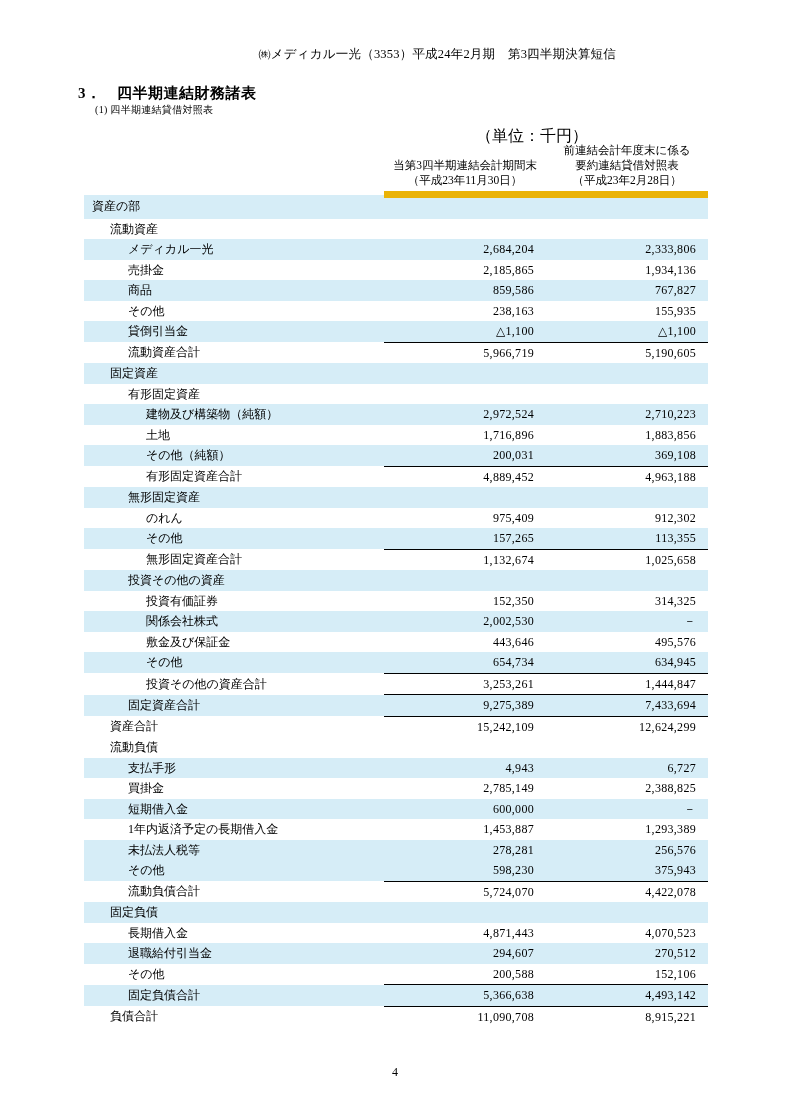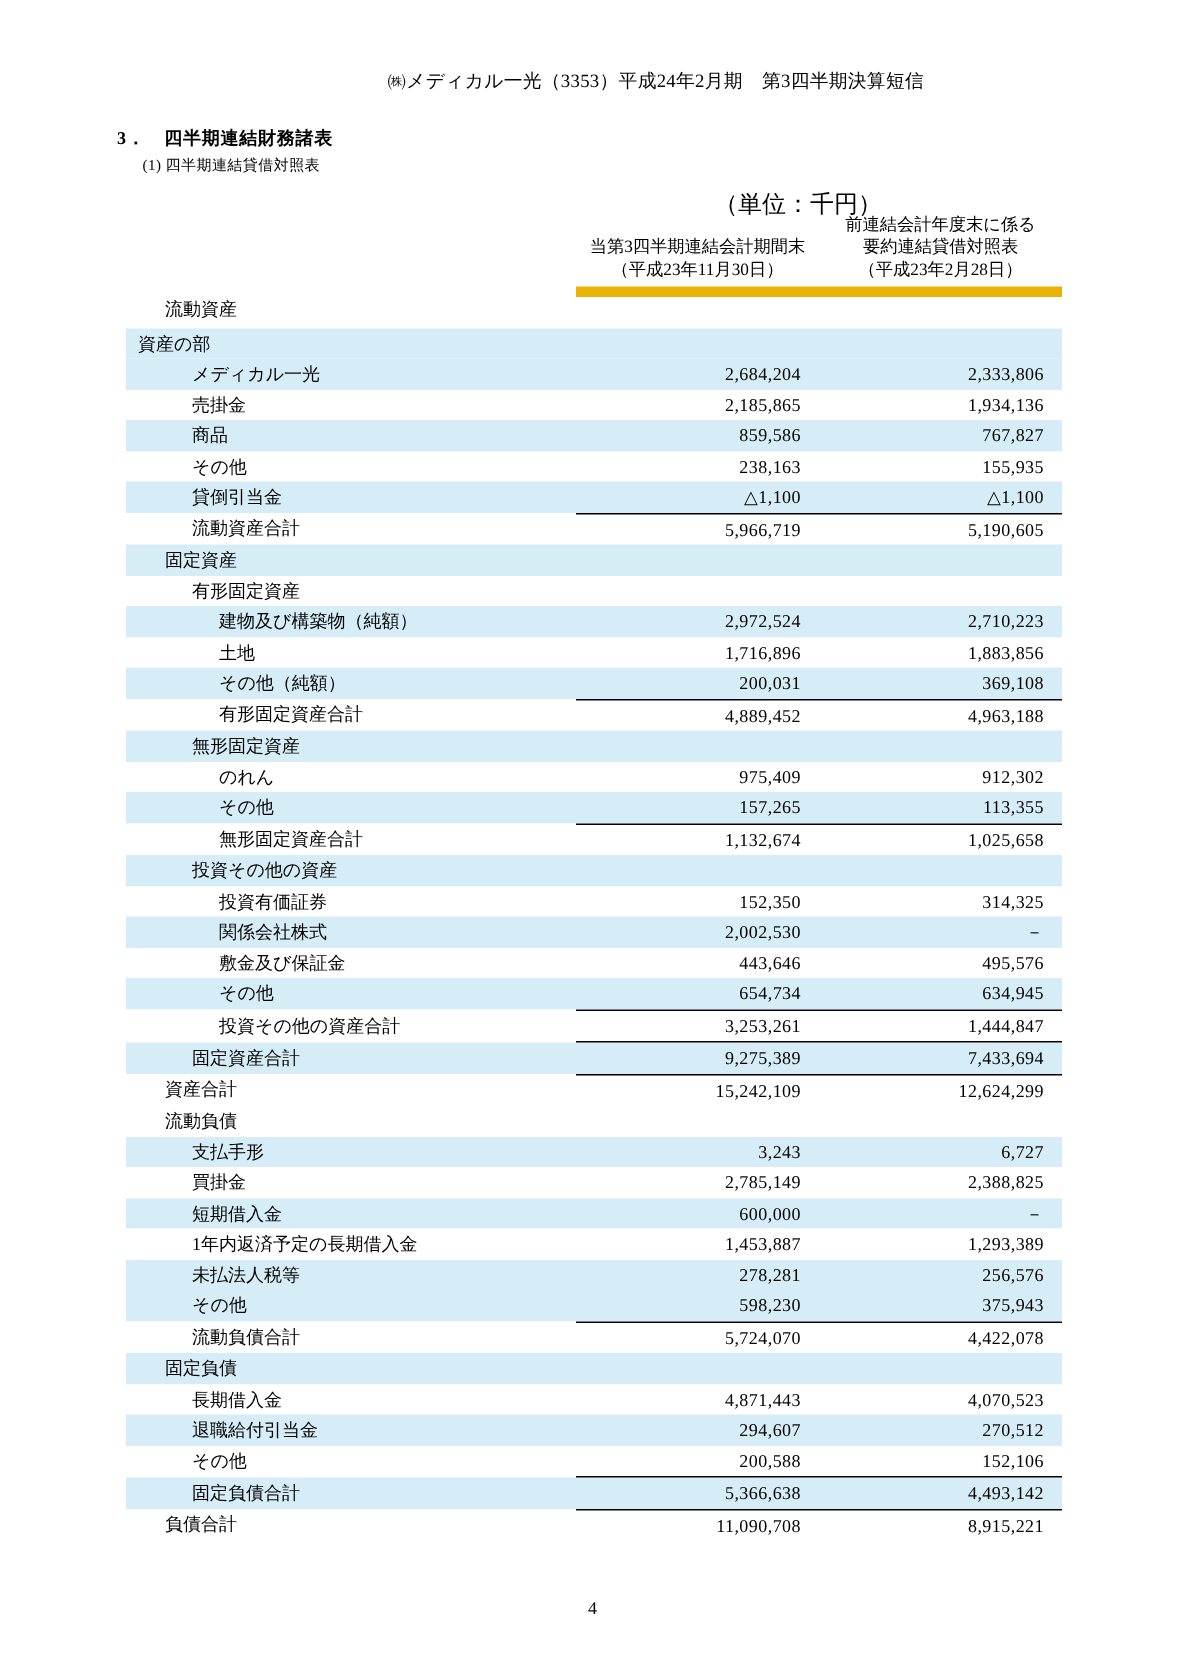--- a/index.html
+++ b/index.html
@@ -26,21 +26,21 @@
     top: 46px;
     right: 58px;
     font-size: 12.5px;
     letter-spacing: 0.2px;
     white-space: nowrap;
   }
   .section-title {
     position: absolute;
     top: 84px;
     left: 78px;
-    font-size: 12px;
+    font-size: 15px;
     font-weight: bold;
     letter-spacing: 0.5px;
   }
   .sub-title {
     position: absolute;
     top: 103px;
     left: 95px;
     font-size: 10px;
     letter-spacing: 0.3px;
   }
@@ -138,27 +138,27 @@
             <span class="l2">（平成23年11月30日）</span>
           </th>
           <th class="colhead hdr-rule">
             <span class="l1">前連結会計年度末に係る</span>
             <span class="l1">要約連結貸借対照表</span>
             <span class="l2">（平成23年2月28日）</span>
           </th>
         </tr>
       </thead>
       <tbody id="bs-body">
+          <tr class="row shade">
+            <td class="label ind0">資産の部</td>
+            <td class="num"></td>
+            <td class="num"></td>
+          </tr>
           <tr class="row plain">
             <td class="label ind1">流動資産</td>
-            <td class="num"></td>
-            <td class="num"></td>
-          </tr>
-          <tr class="row shade">
-            <td class="label ind0">資産の部</td>
             <td class="num"></td>
             <td class="num"></td>
           </tr>
           <tr class="row shade">
             <td class="label ind2">メディカル一光</td>
             <td class="num">2,684,204</td>
             <td class="num">2,333,806</td>
           </tr>
           <tr class="row plain">
             <td class="label ind2">売掛金</td>
@@ -275,21 +275,21 @@
             <td class="num topline">15,242,109</td>
             <td class="num topline">12,624,299</td>
           </tr>
           <tr class="row plain">
             <td class="label ind1">流動負債</td>
             <td class="num"></td>
             <td class="num"></td>
           </tr>
           <tr class="row shade">
             <td class="label ind2">支払手形</td>
-            <td class="num">3,243</td>
+            <td class="num">4,943</td>
             <td class="num">6,727</td>
           </tr>
           <tr class="row plain">
             <td class="label ind2">買掛金</td>
             <td class="num">2,785,149</td>
             <td class="num">2,388,825</td>
           </tr>
           <tr class="row shade">
             <td class="label ind2">短期借入金</td>
             <td class="num">600,000</td>

